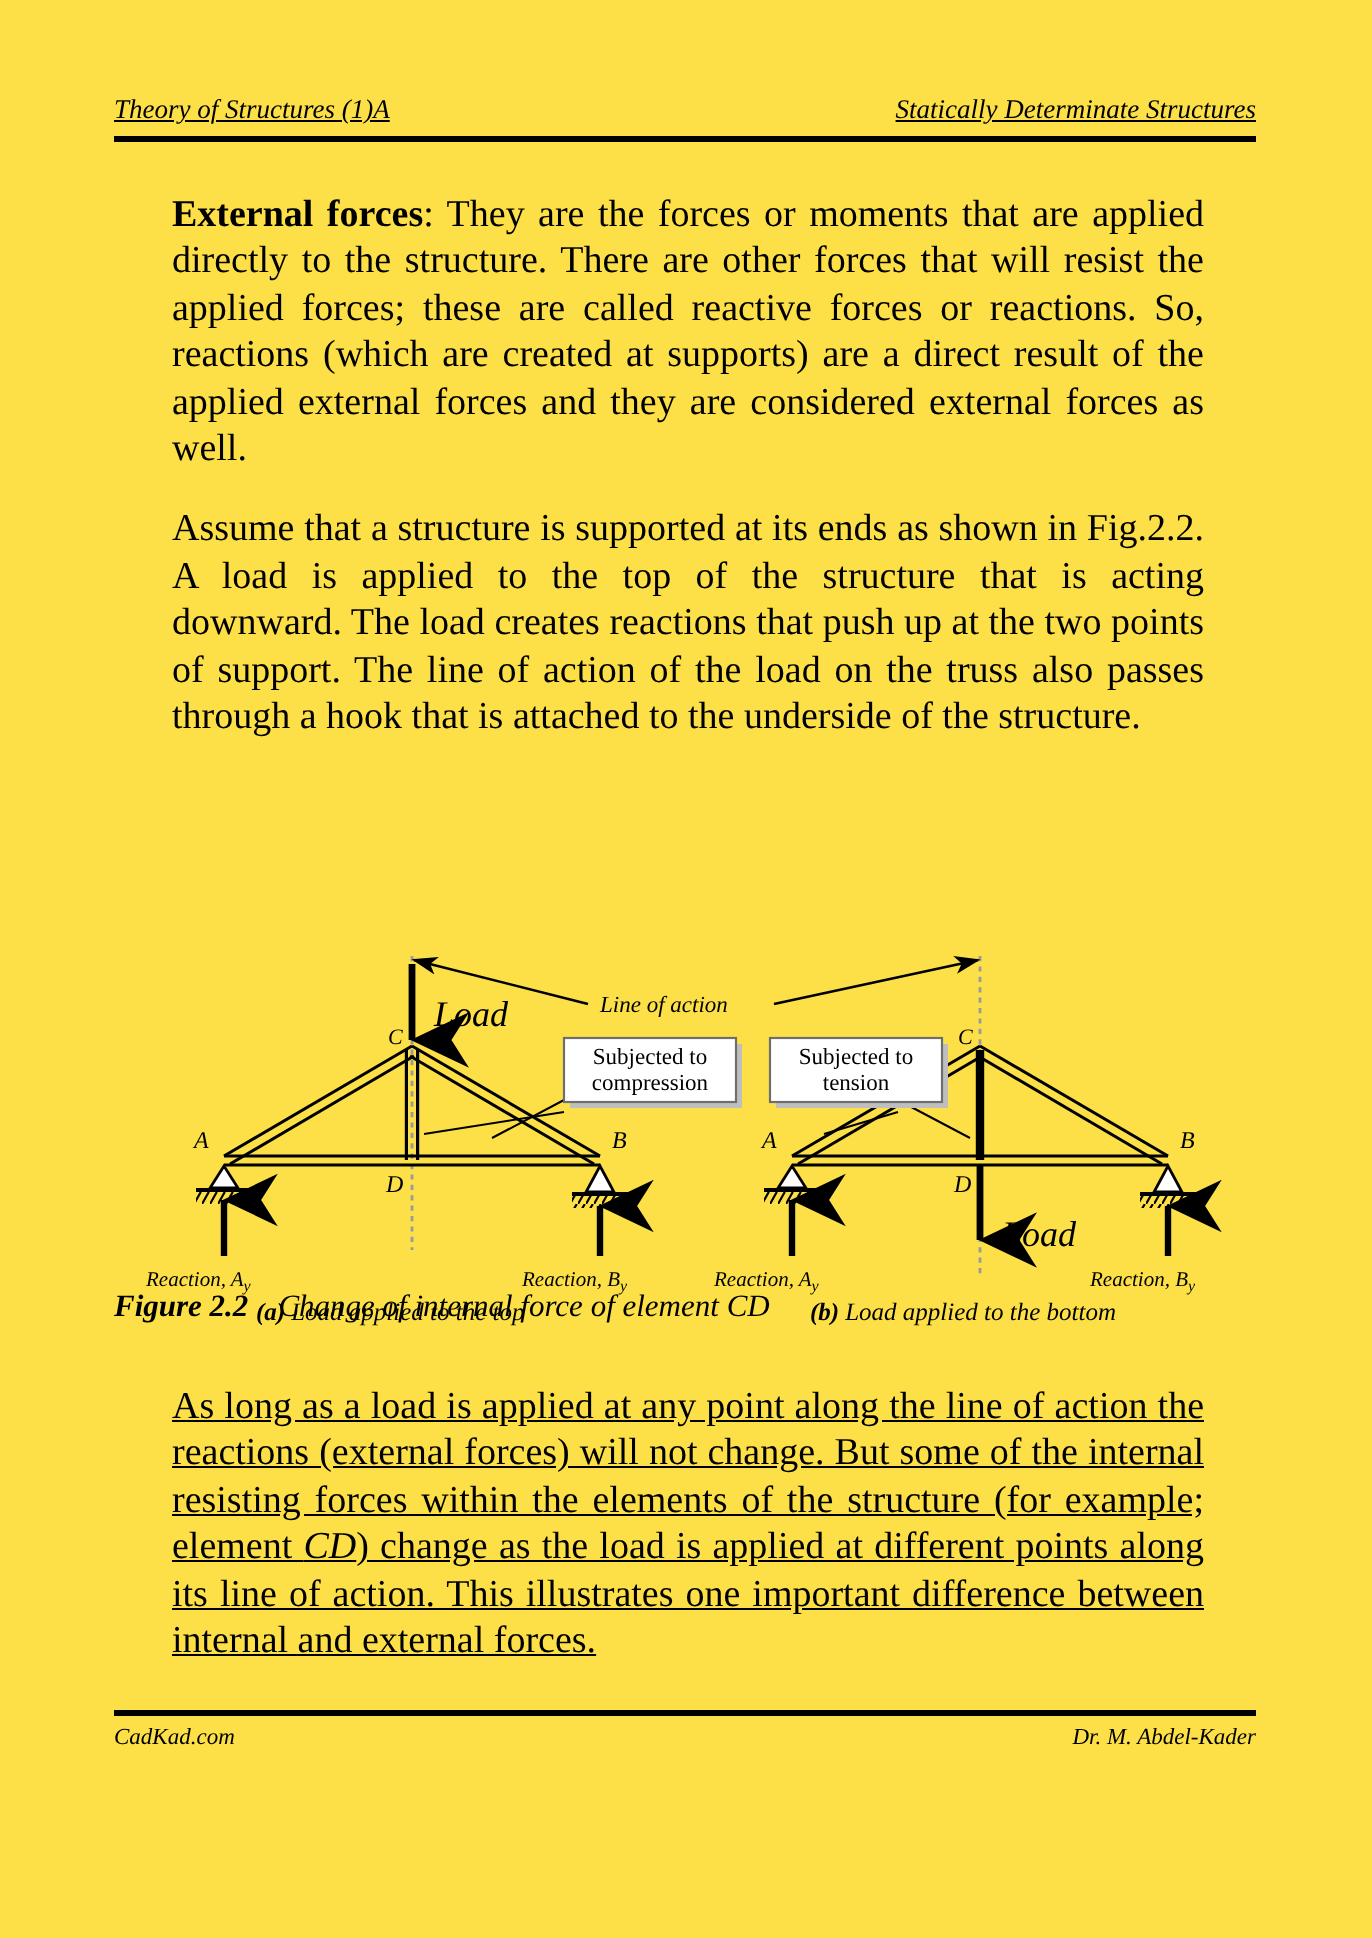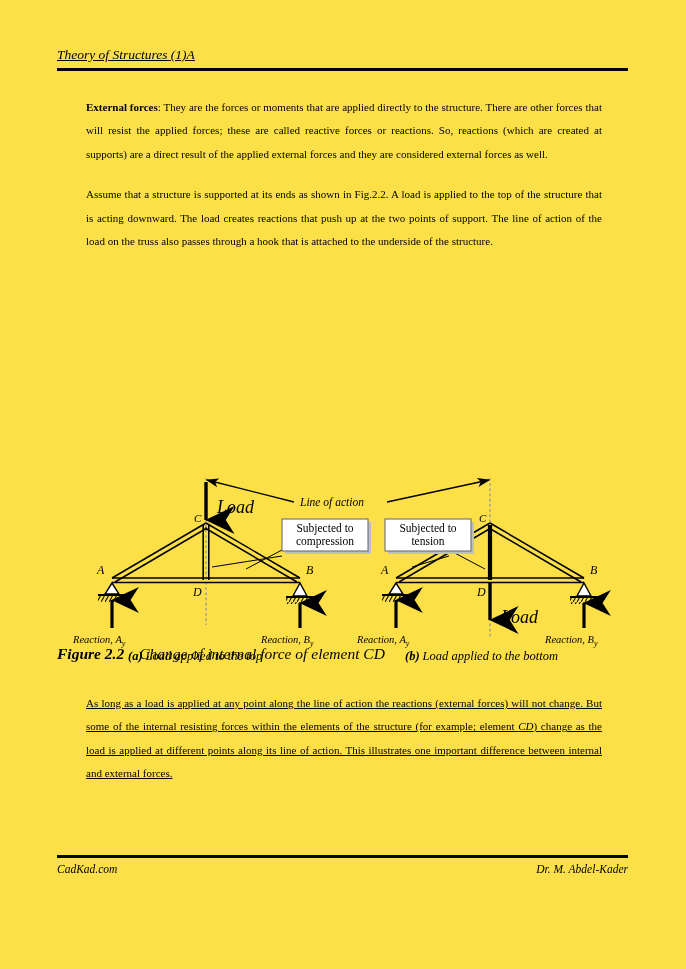--- a/index.html
+++ b/index.html
@@ -47,21 +47,21 @@
 
   
   .content {
     position: absolute;
     left: 86px;
     top: 96px;
     width: 516px;
   }
   p.para {
     margin: 0 0 17px 0;
-    font-size: 11px;
+    font-size: 19px;
     line-height: 23.4px;
     text-align: justify;
     text-justify: inter-word;
   }
   p.para.last { margin-bottom: 0; }
   .b { font-weight: bold; }
   .i { font-style: italic; }
 
   
   .figure-wrap {
@@ -119,20 +119,21 @@
     font-size: 17px;
   }
 </style>
 </head>
 <body>
 
 <div class="page">
 
   <div class="page-header">
     <span class="hdr-text">Theory of Structures (1)A</span>
+    <span class="hdr-text">Statically Determinate Structures</span>
   </div>
 
   <div class="content">
 
     <p class="para">
       <span class="b">External forces</span><span>: They are the forces or moments that are applied directly to the structure. There are other forces that will resist the applied forces; these are called reactive forces or reactions. So, reactions (which are created at supports) are a direct result of the applied external forces and they are considered external forces as well.</span>
     </p>
 
 
     <p class="para last">

